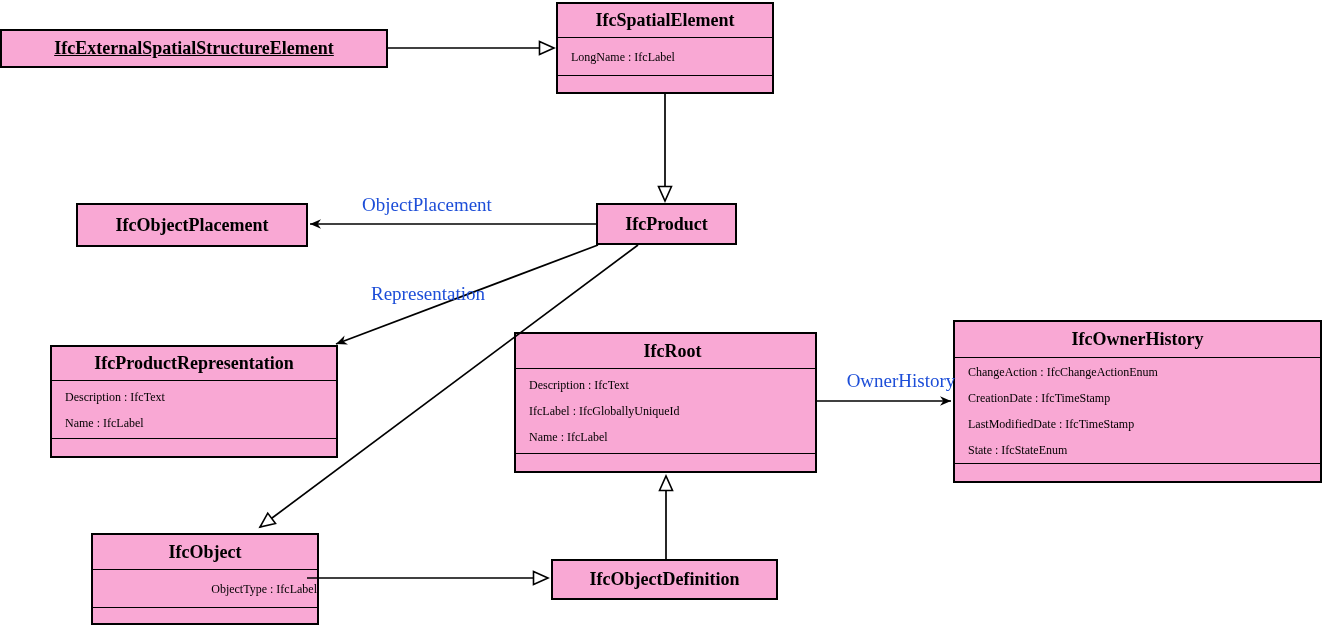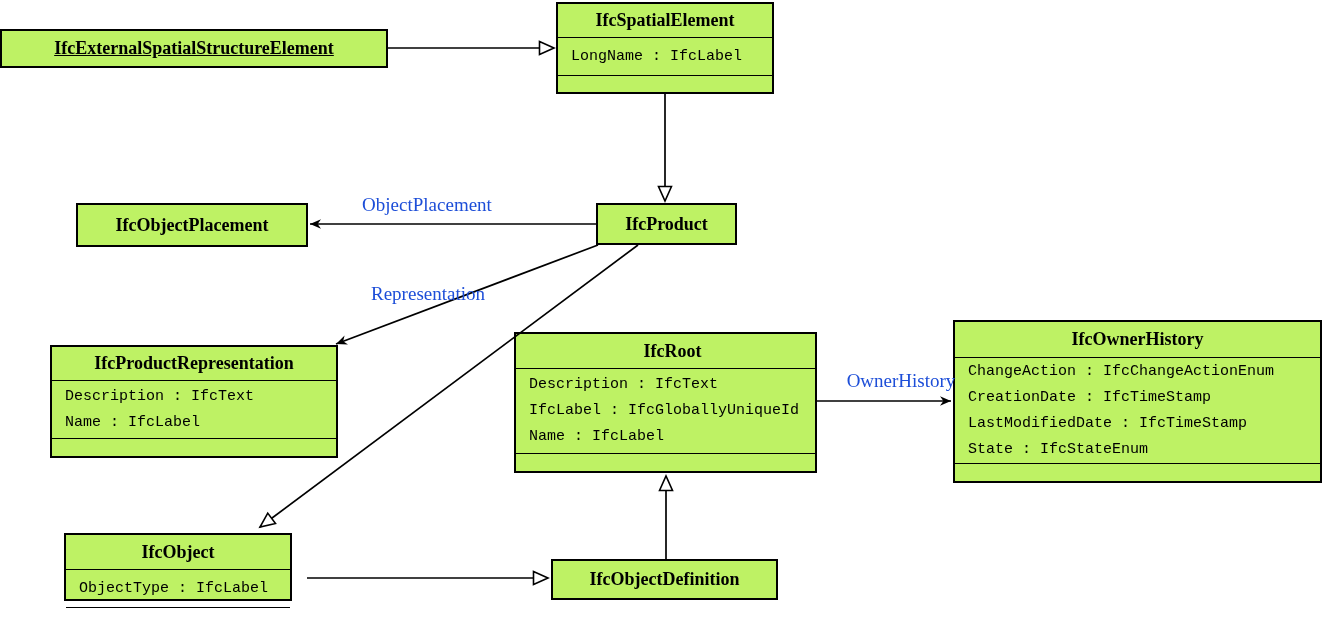--- a/index.html
+++ b/index.html
@@ -7,21 +7,21 @@
     position:relative;
     width:1323px;height:627px;
     background:#ffffff;
     font-family:"Liberation Serif","DejaVu Serif",serif;
     overflow:hidden;
   }
   .uml-class{
     position:absolute;
     box-sizing:border-box;
     border:2px solid #000000;
-    background:#bef264;
+    background:#f9a8d4;
     display:flex;
     flex-direction:column;
     z-index:1;
   }
   .uml-title{
     flex:0 0 auto;
     display:flex;
     align-items:center;
     justify-content:center;
     font-weight:bold;
@@ -31,25 +31,24 @@
   }
   .title-only .uml-title{flex:1 1 auto;}
   .uml-attrs{
     flex:0 0 auto;
     box-sizing:border-box;
     border-top:1.5px solid #000;
     display:flex;
     flex-direction:column;
     justify-content:center;
     padding-left:13px;
-    font-size:15px;
+    font-size:12px;
     line-height:26px;
     color:#000;
     white-space:nowrap;
-    font-family:Liberation Mono, monospace;
   }
   .uml-empty{
     flex:1 1 auto;
     box-sizing:border-box;
     border-top:1.5px solid #000;
   }
   .edges{
     position:absolute;
     left:0;top:0;
     width:1323px;height:627px;
@@ -133,21 +132,21 @@
     <div class="uml-title" style="height:35px;">IfcOwnerHistory</div>
     <div class="uml-attrs" style="height:106px;">
       <div>ChangeAction : IfcChangeActionEnum</div>
       <div>CreationDate : IfcTimeStamp</div>
       <div>LastModifiedDate : IfcTimeStamp</div>
       <div>State : IfcStateEnum</div>
     </div>
     <div class="uml-empty"></div>
   </div>
 
-  <div class="uml-class" style="left:64px;top:533px;width:228px;height:68px;">
+  <div class="uml-class" style="left:91px;top:533px;width:228px;height:92px;text-align:right;">
     <div class="uml-title" style="height:34px;">IfcObject</div>
     <div class="uml-attrs" style="height:38px;">
       <div>ObjectType : IfcLabel</div>
     </div>
     <div class="uml-empty"></div>
   </div>
 
   <div class="uml-class title-only" style="left:551px;top:559px;width:227px;height:41px;">
     <div class="uml-title">IfcObjectDefinition</div>
   </div>

